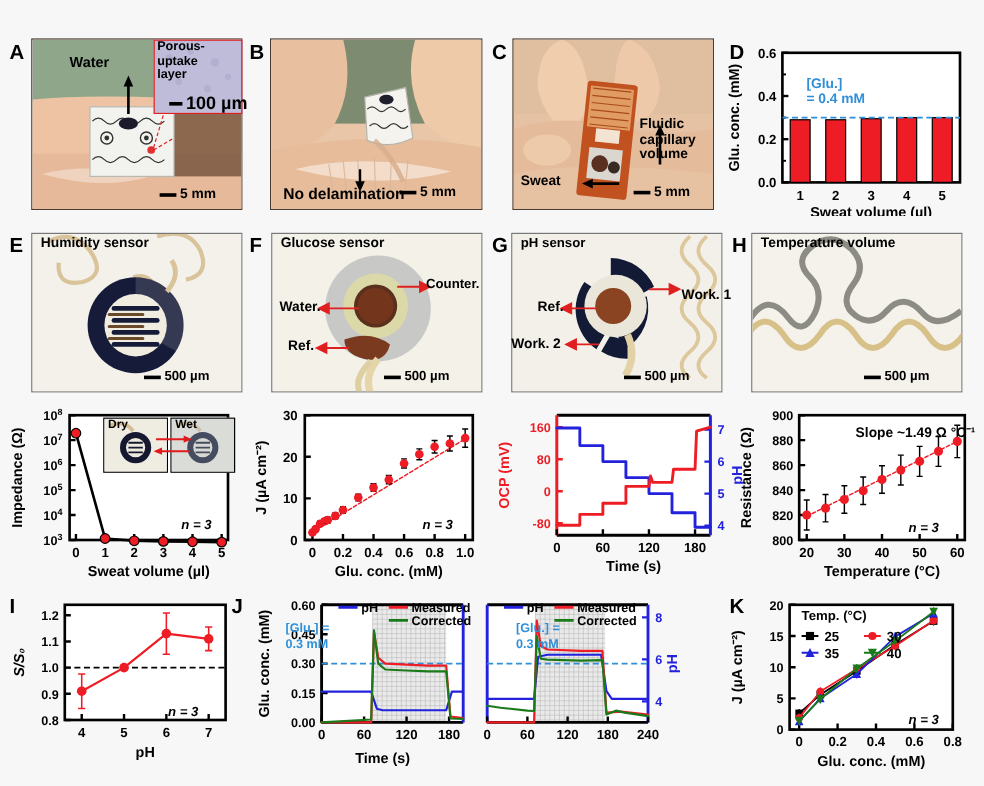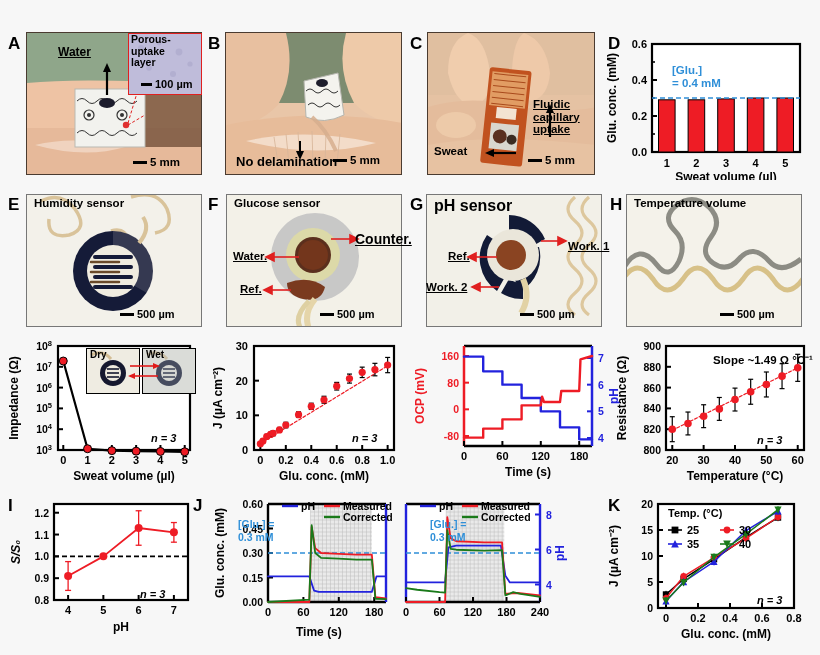--- a/index.html
+++ b/index.html
@@ -6,21 +6,21 @@
   body{width:820px;height:655px;font-family:"Liberation Sans",sans-serif;position:relative;overflow:hidden;}
   .fig{position:absolute;left:0;top:0;width:820px;height:655px;background:#f7f7f7;}
   .panel{position:absolute;}
   .plabel{position:absolute;font-weight:bold;font-size:17px;color:#000;line-height:1;}
   .photo{position:absolute;border:1.5px solid #4a3b30;box-sizing:border-box;overflow:hidden;}
   .cap{position:absolute;font-weight:bold;color:#000;}
   .scalebar{position:absolute;display:flex;align-items:center;gap:3px;font-weight:bold;color:#000;}
   .sb-line{display:inline-block;height:3px;background:#000;}
   .inbox{position:absolute;background:#fff;border:1px solid #000;box-sizing:border-box;}
   svg{display:block;}
-  .arrowlbl{position:absolute;font-weight:bold;color:#000;white-space:nowrap;text-decoration:underline;}
+  .arrowlbl{position:absolute;font-weight:bold;color:#000;white-space:nowrap;}
 </style>
 </head>
 <body>
 
 <div class="fig">
 
   <div class="plabel" style="left:8px;top:35px;">A</div>
   <div class="photo" style="left:26px;top:32px;width:176px;height:143px;">
     <svg width="176" height="143" viewBox="0 0 176 143">
       <rect x="0" y="0" width="176" height="60" fill="#8fa68a"></rect>
@@ -59,21 +59,21 @@
           <circle cx="20" cy="34" r="2.8"></circle>
           <circle cx="44" cy="40" r="3"></circle>
           <circle cx="61" cy="30" r="2.6"></circle>
           <circle cx="34" cy="50" r="2.6"></circle>
         </g>
     </svg>
   </div>
   <div style="position:absolute;left:131px;top:34px;width:70px;font-size:10.5px;font-weight:bold;line-height:11.5px;color:#000;white-space:pre-line;z-index:3">Porous-
 uptake
 layer</div>
-  <div class="scalebar" style="left:141px;top:78px;font-size:11px;z-index:3">
+  <div class="scalebar" style="left:141px;top:78px;font-size:15px;z-index:3">
     <span class="sb-line" style="width:11px"></span>
     <span>100 µm</span>
   </div>
   <div class="scalebar" style="left:133px;top:156px;font-size:11.5px;">
     <span class="sb-line" style="width:14px"></span>
     <span>5 mm</span>
   </div>
 
   <div class="plabel" style="left:208px;top:35px;">B</div>
   <div class="photo" style="left:225px;top:32px;width:177px;height:143px;">
@@ -136,21 +136,21 @@
         <circle cx="29" cy="70" r="5" fill="#3a2b22"></circle>
       </g>
       <line x1="122" y1="104" x2="122" y2="76" stroke="#000" stroke-width="2.2"></line>
       <polygon points="122,71 118,80 126,80" fill="#000"></polygon>
       <line x1="62" y1="120" x2="88" y2="120" stroke="#000" stroke-width="2.2"></line>
       <polygon points="57,120 66,116 66,124" fill="#000"></polygon>
     </svg>
   </div>
   <div class="arrowlbl" style="left:533px;top:98px;font-size:11.5px;line-height:12.5px;white-space:pre-line;">Fluidic
 capillary
-uptake</div>
+volume</div>
   <div class="cap" style="left:434px;top:145px;font-size:11.5px;">Sweat</div>
   <div class="scalebar" style="left:528px;top:154px;font-size:11.5px;">
     <span class="sb-line" style="width:14px"></span>
     <span>5 mm</span>
   </div>
 
   <div class="plabel" style="left:608px;top:35px;">D</div>
   <div class="panel" style="left:600px;top:30px;">
     <svg id="chartD" width="220" height="150" viewBox="0 0 220 150">
         <rect x="52" y="14" width="148" height="108" fill="#fff" stroke="#000" stroke-width="2.2"></rect>
@@ -310,21 +310,21 @@
         <line x1="104" y1="44" x2="128" y2="44"></line>
           <polygon points="131,44 123,40 123,48" fill="#e02020"></polygon>
         <line x1="72" y1="62" x2="42" y2="62"></line>
           <polygon points="39,62 47,58 47,66" fill="#e02020"></polygon>
         <line x1="64" y1="95" x2="40" y2="95"></line>
           <polygon points="37,95 45,91 45,99" fill="#e02020"></polygon>
       </g>
     </svg>
   </div>
   <div class="cap" style="left:234px;top:197px;font-size:11.5px;">Glucose sensor</div>
-  <div class="arrowlbl" style="left:355px;top:231px;font-size:14px;">Counter.</div>
+  <div class="arrowlbl" style="left:355px;top:231px;font-size:11px;">Counter.</div>
   <div class="arrowlbl" style="left:233px;top:250px;font-size:11.5px;">Water.</div>
   <div class="arrowlbl" style="left:240px;top:283px;font-size:11.5px;">Ref.</div>
   <div class="scalebar" style="left:320px;top:308px;font-size:11px;">
     <span class="sb-line" style="width:14px"></span>
     <span>500 µm</span>
   </div>
   <div class="panel" style="left:208px;top:336px;">
     <svg id="chartF" width="200" height="150" viewBox="0 0 200 150">
         <rect x="46" y="10" width="140" height="104" fill="#fff" stroke="#000" stroke-width="2.2"></rect>
         <line x1="46" y1="114" x2="51" y2="114" stroke="#000" stroke-width="2"></line>
@@ -432,21 +432,21 @@
       <g stroke="#e02020" stroke-width="1.6">
         <line x1="114" y1="46" x2="136" y2="46"></line>
           <polygon points="139,46 131,42 131,50" fill="#e02020"></polygon>
         <line x1="70" y1="62" x2="44" y2="62"></line>
           <polygon points="41,62 49,58 49,66" fill="#e02020"></polygon>
         <line x1="72" y1="92" x2="48" y2="92"></line>
           <polygon points="45,92 53,88 53,96" fill="#e02020"></polygon>
       </g>
     </svg>
   </div>
-  <div class="cap" style="left:434px;top:197px;font-size:16px;">pH sensor</div>
+  <div class="cap" style="left:434px;top:197px;font-size:11px;">pH sensor</div>
   <div class="arrowlbl" style="left:568px;top:240px;font-size:11.5px;">Work. 1</div>
   <div class="arrowlbl" style="left:448px;top:250px;font-size:11.5px;">Ref.</div>
   <div class="arrowlbl" style="left:426px;top:281px;font-size:11.5px;">Work. 2</div>
   <div class="scalebar" style="left:520px;top:308px;font-size:11px;">
     <span class="sb-line" style="width:14px"></span>
     <span>500 µm</span>
   </div>
   <div class="panel" style="left:410px;top:336px;">
     <svg id="chartG" width="210" height="150" viewBox="0 0 210 150">
         <rect x="54" y="10" width="128" height="100" fill="#fff"></rect>

